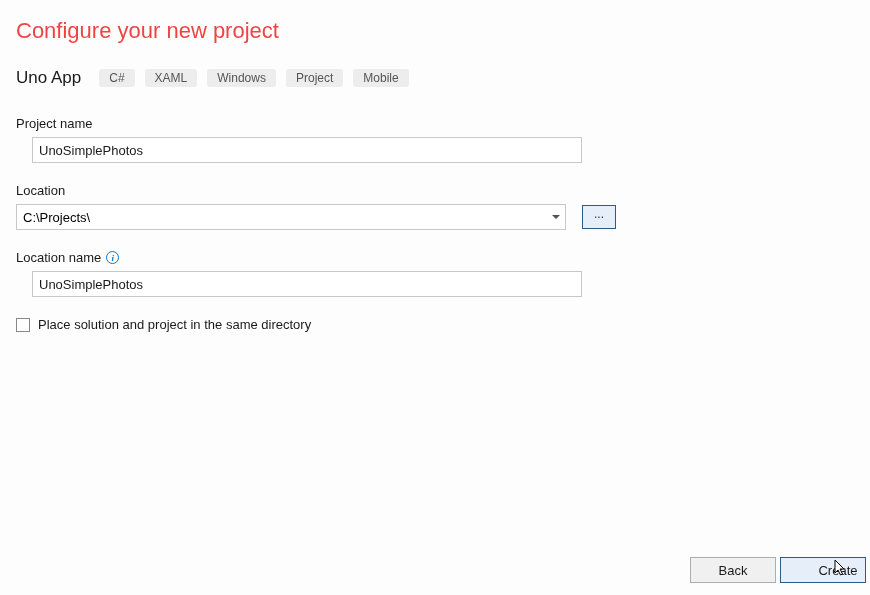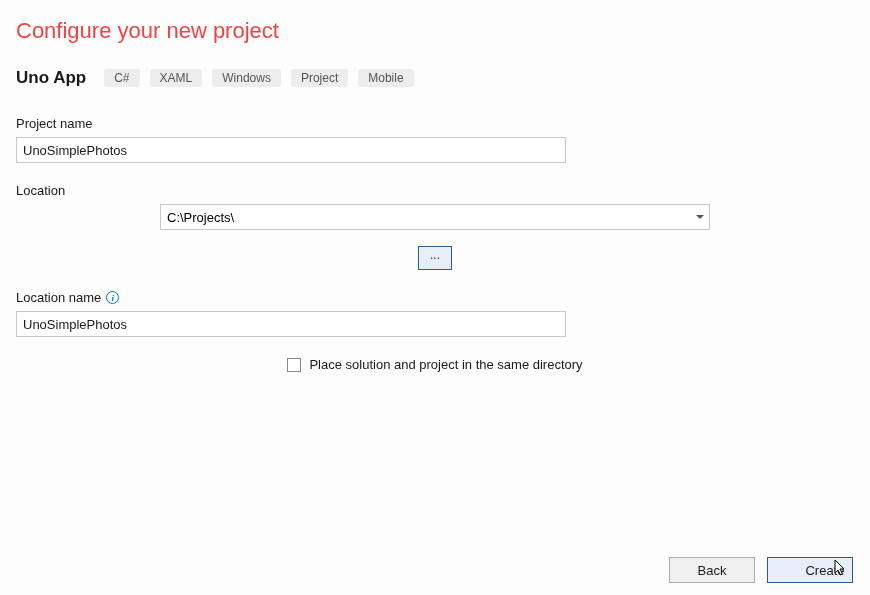--- a/index.html
+++ b/index.html
@@ -23,21 +23,21 @@
       margin-bottom: 24px;
     }
     .template-row {
       display: flex;
       align-items: center;
       gap: 10px;
       margin-bottom: 28px;
     }
     .template-name {
       font-size: 17px;
-      font-weight: 700;
+      font-weight: 400;
       color: #1a1a1a;
       margin-right: 8px;
     }
     .tag {
       background: #ededed;
       color: #555;
       font-size: 12px;
       padding: 2px 10px;
       border-radius: 3px;
     }
@@ -54,26 +54,26 @@
     }
     .text-input {
       width: 550px;
       height: 26px;
       border: 1px solid #c8c8c8;
       padding: 3px 6px;
       font-size: 13px;
       font-family: inherit;
       background: #fff;
       color: #1a1a1a;
+      margin-left: 16px;
     }
     .location-row {
       display: flex;
       align-items: center;
       gap: 16px;
-      flex-direction: column;
     }
     .combo-wrap {
       position: relative;
       width: 550px;
     }
     .combo-input {
       width: 100%;
       height: 26px;
       border: 1px solid #c8c8c8;
       padding: 3px 22px 3px 6px;
@@ -119,39 +119,38 @@
       font-weight: bold;
       color: #0078d4;
       font-style: italic;
       font-family: serif;
     }
     .checkbox-row {
       display: flex;
       align-items: center;
       gap: 8px;
       margin-top: 14px;
-      justify-content: center;
     }
     .checkbox {
       width: 14px;
       height: 14px;
       border: 1px solid #888;
       background: #fff;
       cursor: pointer;
     }
     .checkbox-label {
       font-size: 13px;
       color: #1a1a1a;
     }
     .footer {
       position: absolute;
       bottom: 12px;
-      right: 17px;
-      display: flex;
-      gap: 12px;
+      right: 4px;
+      display: flex;
+      gap: 4px;
     }
     .btn {
       width: 86px;
       height: 26px;
       font-size: 13px;
       font-family: inherit;
       cursor: pointer;
       border: 1px solid #adadad;
       background: #f0f0f0;
       color: #1a1a1a;

